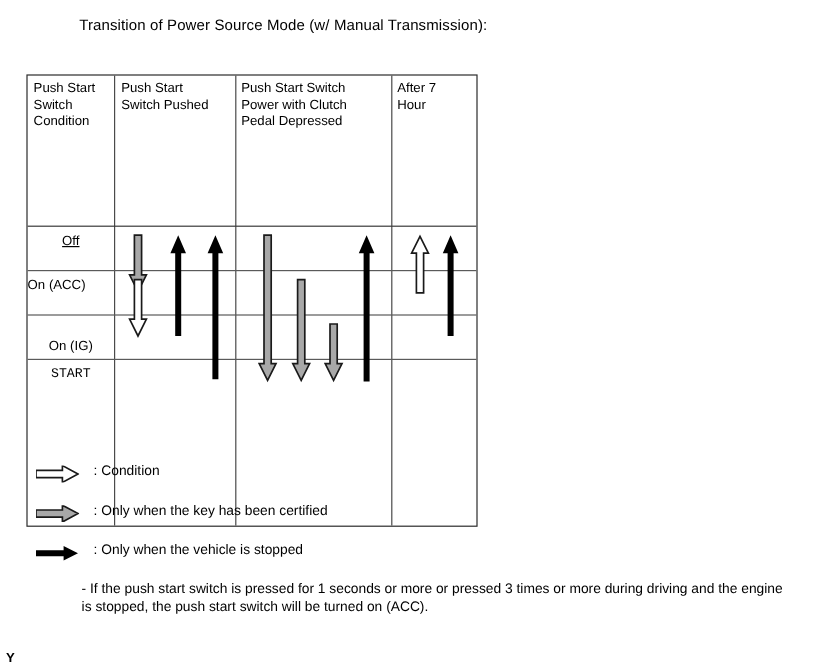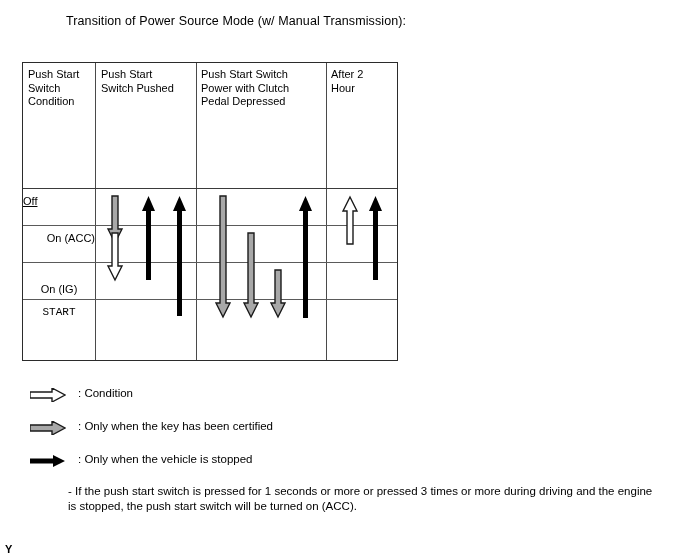--- a/index.html
+++ b/index.html
@@ -8,21 +8,21 @@
     font-family:"Liberation Sans","DejaVu Sans",sans-serif;
     color:#000;overflow:hidden;
   }
   #page-title{
     position:absolute;left:22px;top:14px;font-size:12.5px;
     white-space:nowrap;letter-spacing:.1px;margin-left:44px;
   }
 
   
   #matrix{
-    position:absolute;left:22px;top:62px;width:376px;height:299px;
+    position:absolute;left:22px;top:62px;width:376px;height:377px;
     border:1px solid #2b2b2b;box-sizing:border-box;
   }
   .vline{position:absolute;top:0;bottom:0;width:1px;background:#4a4a4a;}
   .hline{position:absolute;left:0;right:0;height:1px;background:#5a5a5a;}
   #matrix .hline.strong{background:#3a3a3a;}
 
   .hdr{position:absolute;top:5px;font-size:11px;line-height:13.5px;}
   .rowlabel{position:absolute;font-size:11px;line-height:12px;}
 
   
@@ -57,25 +57,25 @@
   <div class="hline" style="top:236px;"></div>
 
   <div class="hdr" style="left:5px;width:66px;white-space:pre-line;">Push Start
 Switch
 Condition</div>
   <div class="hdr" style="left:78px;width:92px;white-space:pre-line;">Push Start
 Switch Pushed</div>
   <div class="hdr" style="left:178px;width:124px;white-space:pre-line;">Push Start Switch
 Power with Clutch
 Pedal Depressed</div>
-  <div class="hdr" style="left:308px;width:66px;white-space:pre-line;">After 2
+  <div class="hdr" style="left:308px;width:66px;white-space:pre-line;">After 7
 Hour</div>
 
-  <div class="rowlabel" style="left:0;width:72px;top:132px;text-decoration:underline;">Off</div>
-  <div class="rowlabel" style="left:0;width:72px;text-align:right;top:169px;">On (ACC)</div>
+  <div class="rowlabel" style="left:0;width:72px;text-align:center;top:132px;text-decoration:underline;">Off</div>
+  <div class="rowlabel" style="left:0;width:72px;text-align:left;top:169px;">On (ACC)</div>
   <div class="rowlabel" style="left:0;width:72px;text-align:center;top:206px;margin-top:14px;">On (IG)</div>
   <div class="rowlabel" style="left:0;width:72px;text-align:center;top:243px;font-family:Liberation Mono, monospace;">START</div>
 
   <div class="arr" style="left:85px;top:133px;">
     <svg width="14" height="48" viewBox="0 0 14 48">
       <path d="M4 0 H10 V33 H14 L7 47 L0 33 H4 Z" fill="#a8a8a8" stroke="#1a1a1a" stroke-width="1.4" stroke-linejoin="miter"></path>
     </svg>
   </div>
 
   <div class="arr" style="left:85px;top:170px;">

